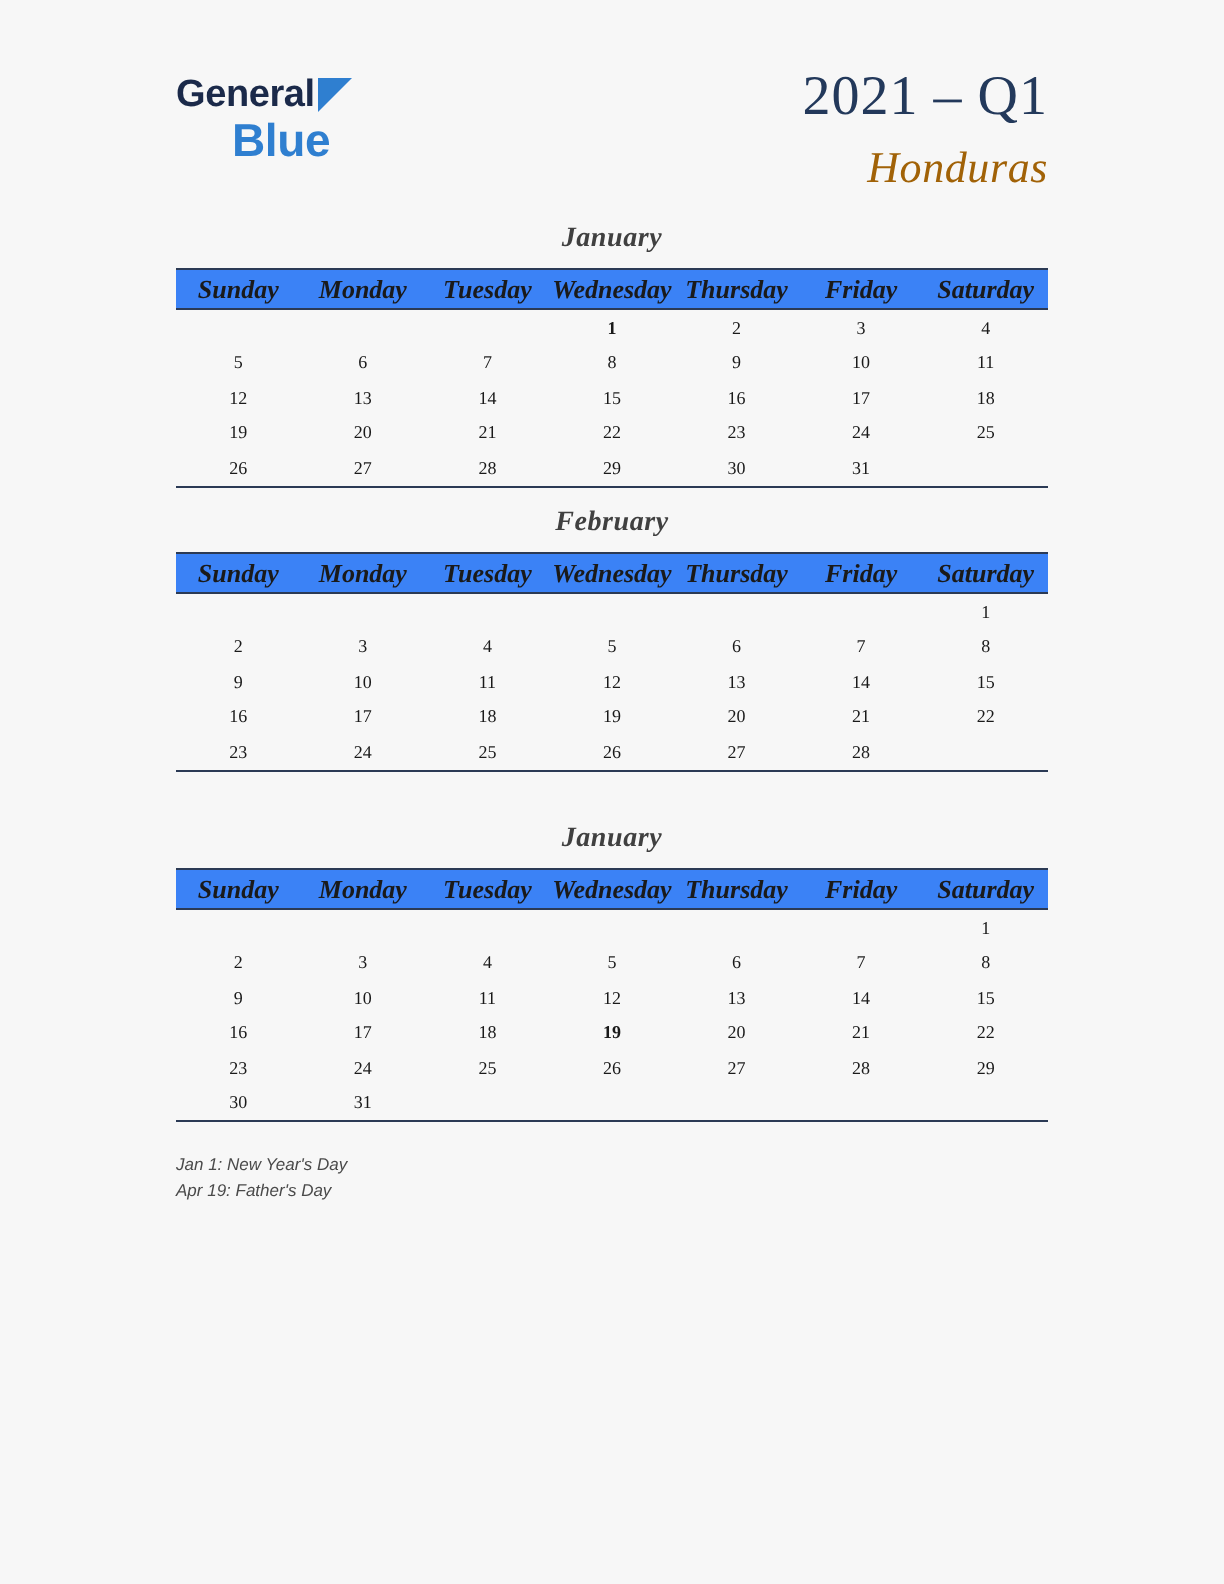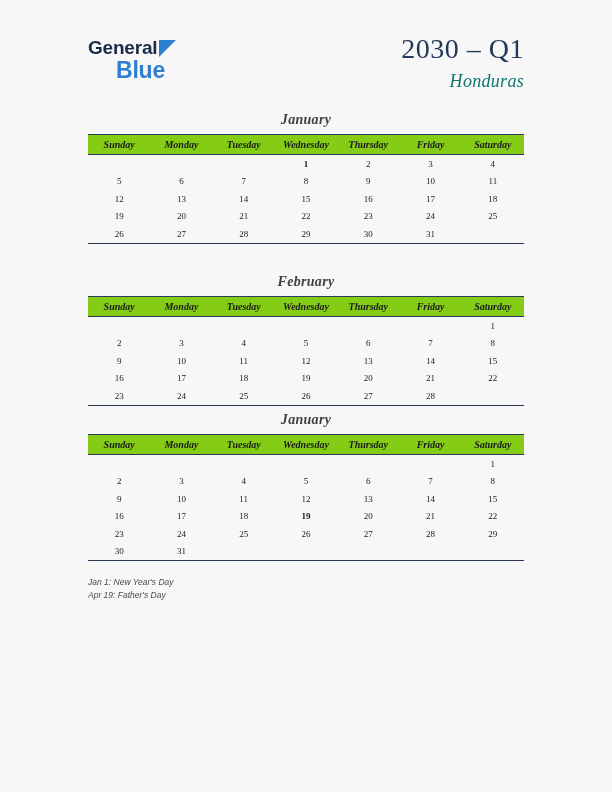--- a/index.html
+++ b/index.html
@@ -70,35 +70,35 @@
   }
   .title-main {
     font-family: "Liberation Serif", serif;
     font-size: 28px;
     color: #23395b;
     line-height: 1.1;
     letter-spacing: 0.5px;
   }
   .title-sub {
     font-family: "Liberation Serif", serif;
-    font-size: 18px;
+    font-size: 22px;
     font-style: italic;
-    color: #0f766e;
+    color: #a16207;
     margin-top: 6px;
     letter-spacing: 0.3px;
   }
 
   
   .month {
     position: absolute;
     left: 88px;
     width: 436px;
   }
   #month-0 { top: 112px; }
-  #month-1 { top: 274px; }
+  #month-1 { top: 254px; }
   #month-2 { top: 412px; }
 
   .month-name {
     text-align: center;
     font-family: "Liberation Serif", serif;
     font-style: italic;
     font-weight: bold;
     font-size: 14px;
     color: #404040;
     margin-bottom: 6px;
@@ -106,23 +106,23 @@
   }
   table.cal {
     border-collapse: collapse;
     width: 436px;
     table-layout: fixed;
   }
   table.cal th {
     font-family: "Liberation Serif", serif;
     font-style: italic;
     font-weight: bold;
-    font-size: 10px;
+    font-size: 13px;
     color: #1a1a1a;
-    background: #84cc16;
+    background: #3b82f6;
     border-top: 1.2px solid #2b3a55;
     border-bottom: 1.2px solid #2b3a55;
     height: 17px;
     text-align: center;
     vertical-align: middle;
   }
   table.cal td {
     font-family: "Liberation Serif", serif;
     font-size: 9px;
     color: #1a1a1a;
@@ -160,21 +160,21 @@
 <div class="page">
 
   <div class="header">
     <div class="brand">
       <div>
         <span class="brand-row1">General</span><span class="brand-tri"></span>
       </div>
       <div class="brand-row2">Blue</div>
     </div>
     <div class="title-block">
-      <div class="title-main">2030 – Q1</div>
+      <div class="title-main">2021 – Q1</div>
       <div class="title-sub">Honduras</div>
     </div>
   </div>
 
   <div class="month" id="month-0">
     <div class="month-name">January</div>
     <table class="cal">
       <thead>
           <tr>
             <th>Sunday</th>

